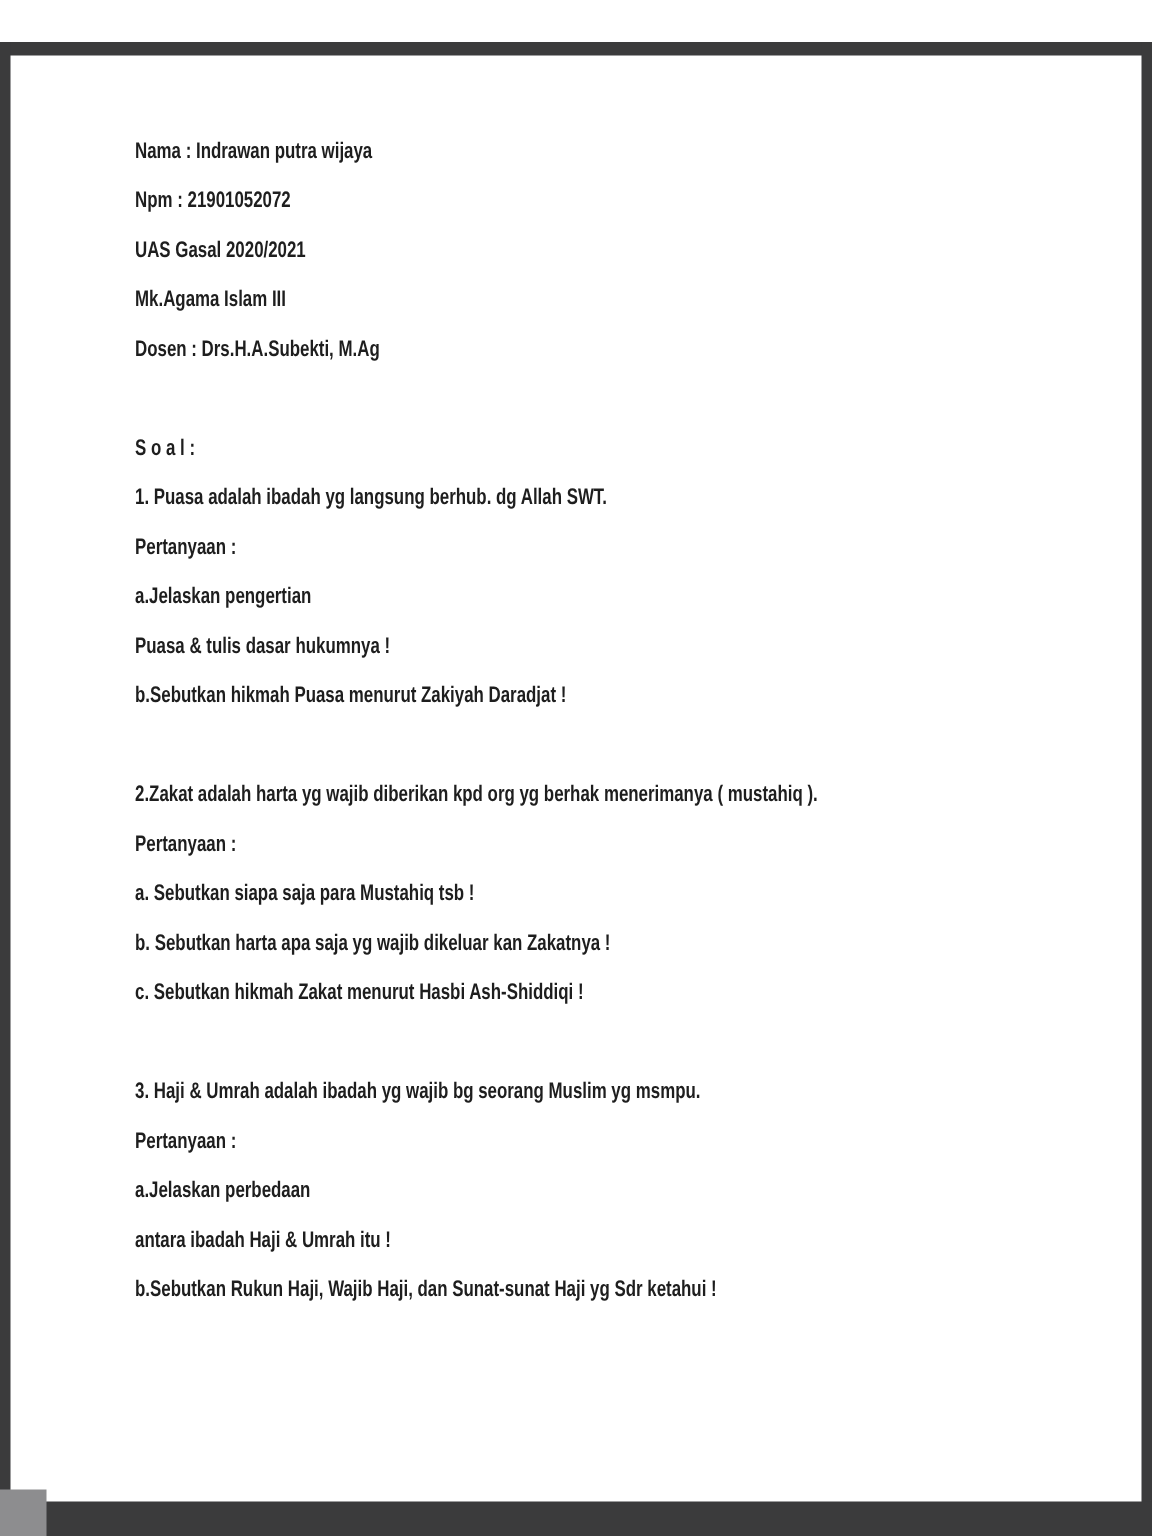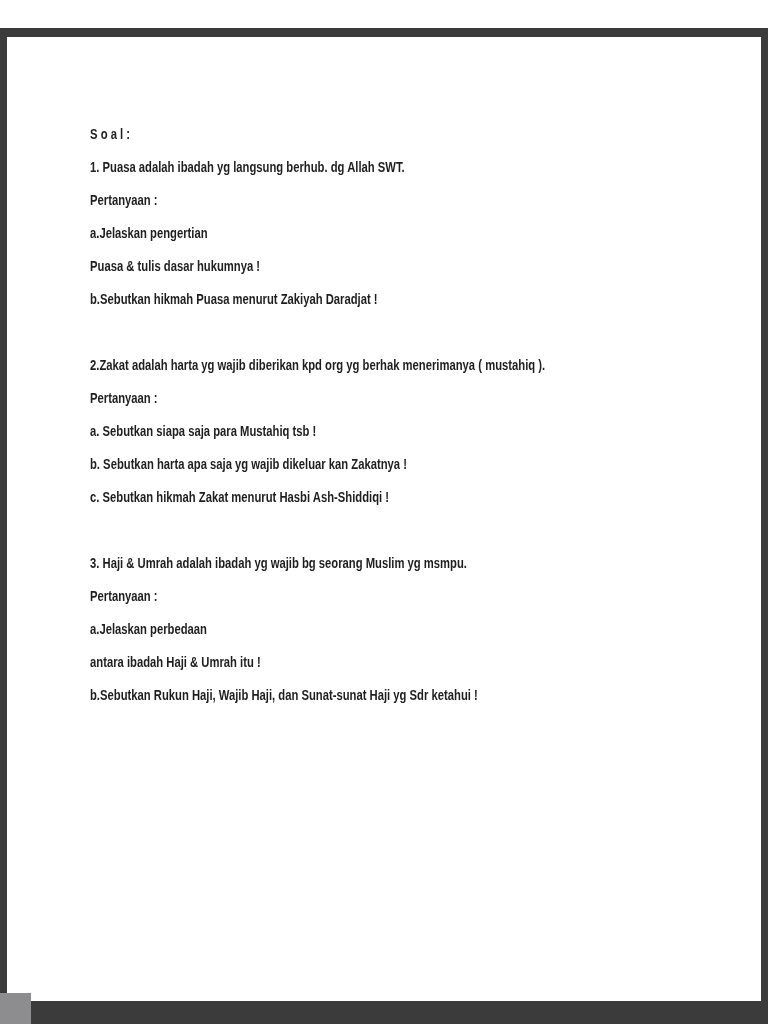--- a/index.html
+++ b/index.html
@@ -40,20 +40,27 @@
     background: var(--corner, #8d8d8f);
   }
 </style>
 </head>
 <body>
 
 <div class="page-root">
 
   <div class="content">
 
+    <div>
+      <p class="line">Nama : Indrawan putra wijaya</p>
+      <p class="line">Npm : 21901052072</p>
+      <p class="line">UAS Gasal 2020/2021</p>
+      <p class="line">Mk.Agama Islam III</p>
+      <p class="line">Dosen : Drs.H.A.Subekti, M.Ag</p>
+    </div>
 
     <p class="line sp">S o a l :</p>
 
     <div>
       <p class="line">1. Puasa adalah ibadah yg langsung berhub. dg Allah SWT.</p>
       <p class="line">Pertanyaan :</p>
       <p class="line">a.Jelaskan pengertian</p>
       <p class="line">Puasa &amp; tulis dasar hukumnya !</p>
       <p class="line">b.Sebutkan hikmah Puasa menurut Zakiyah Daradjat !</p>
     </div>

